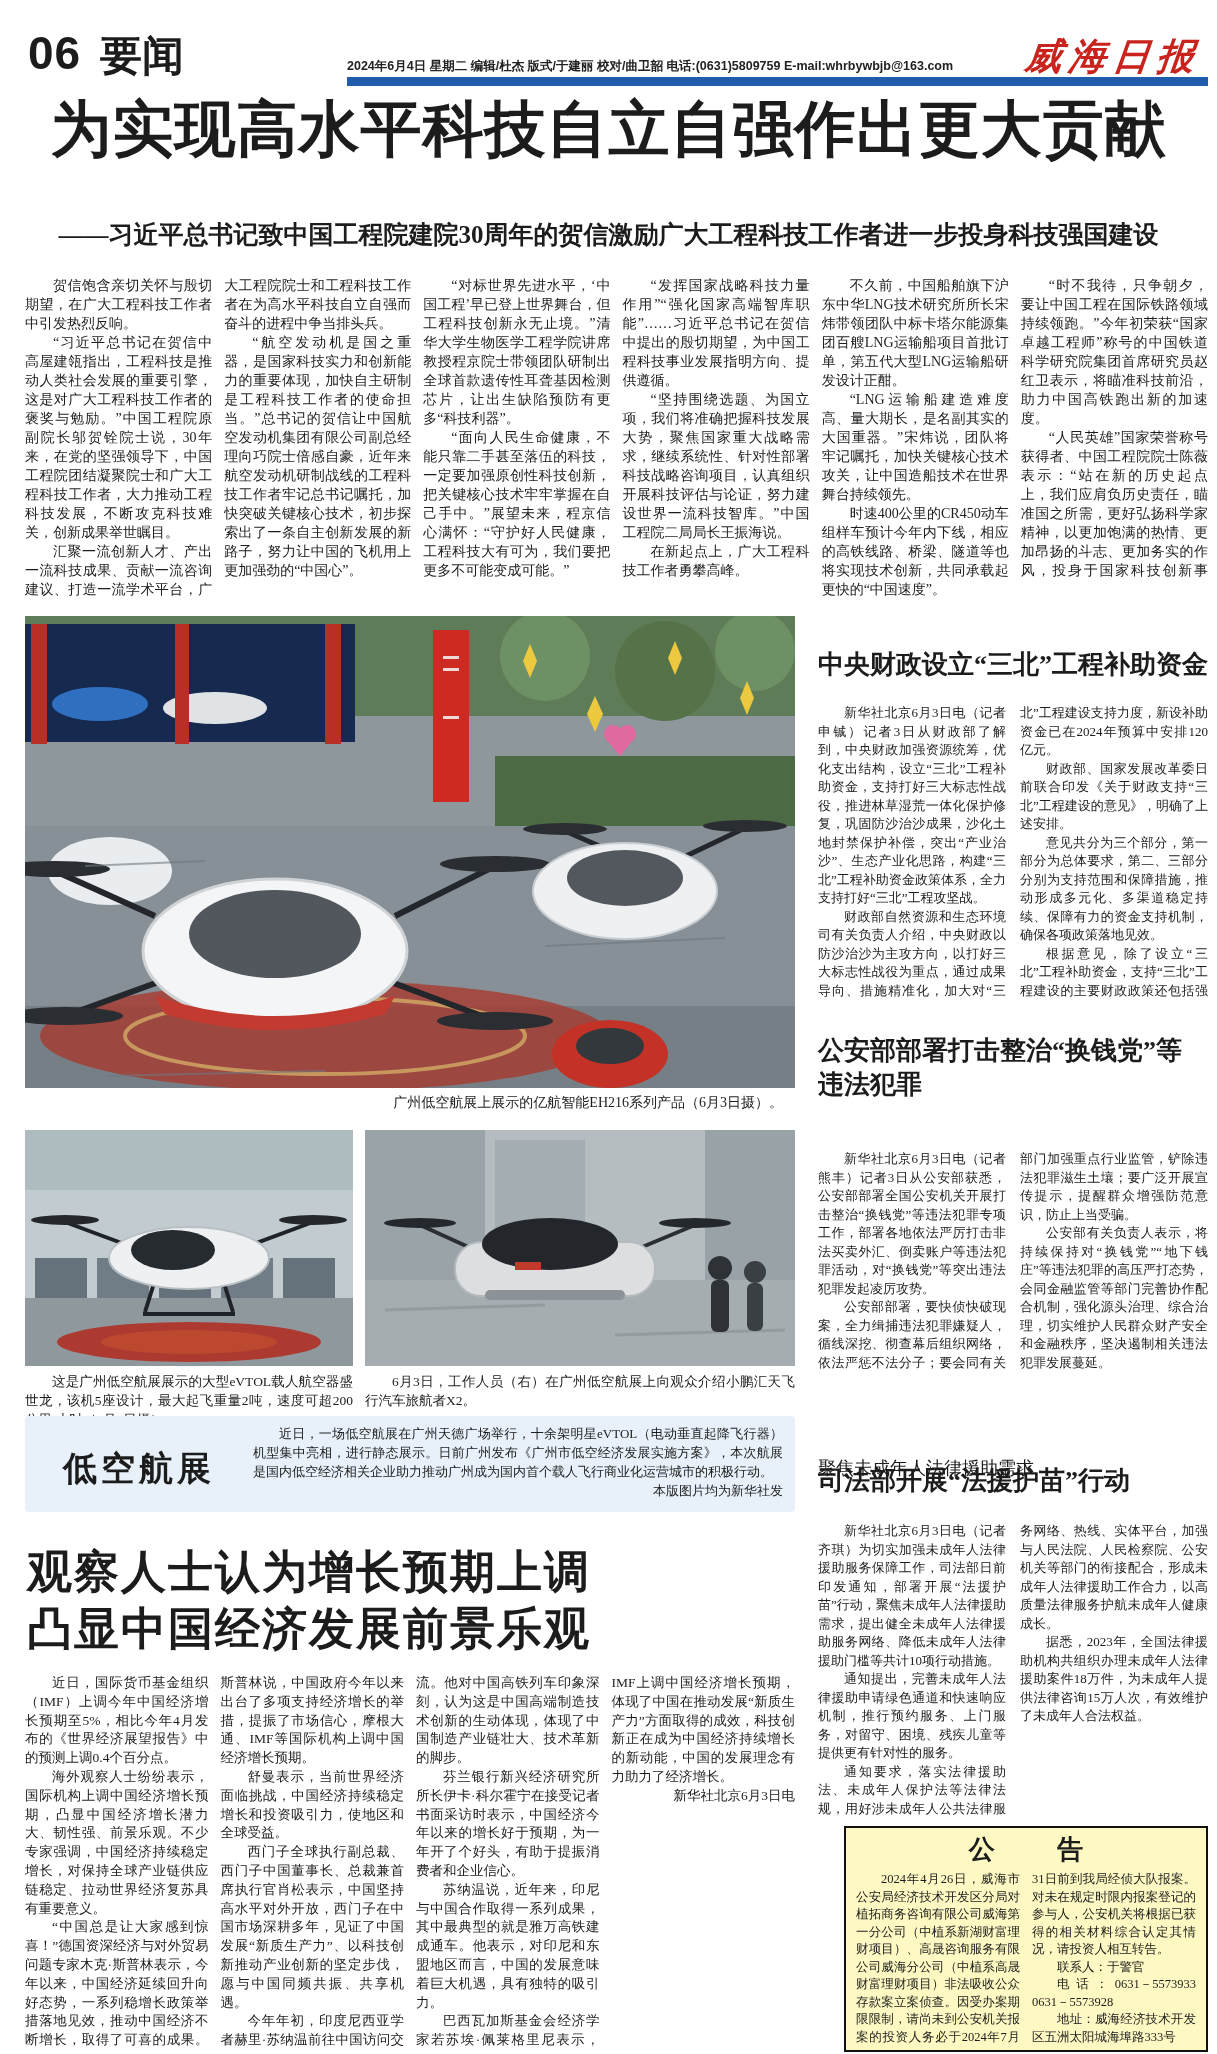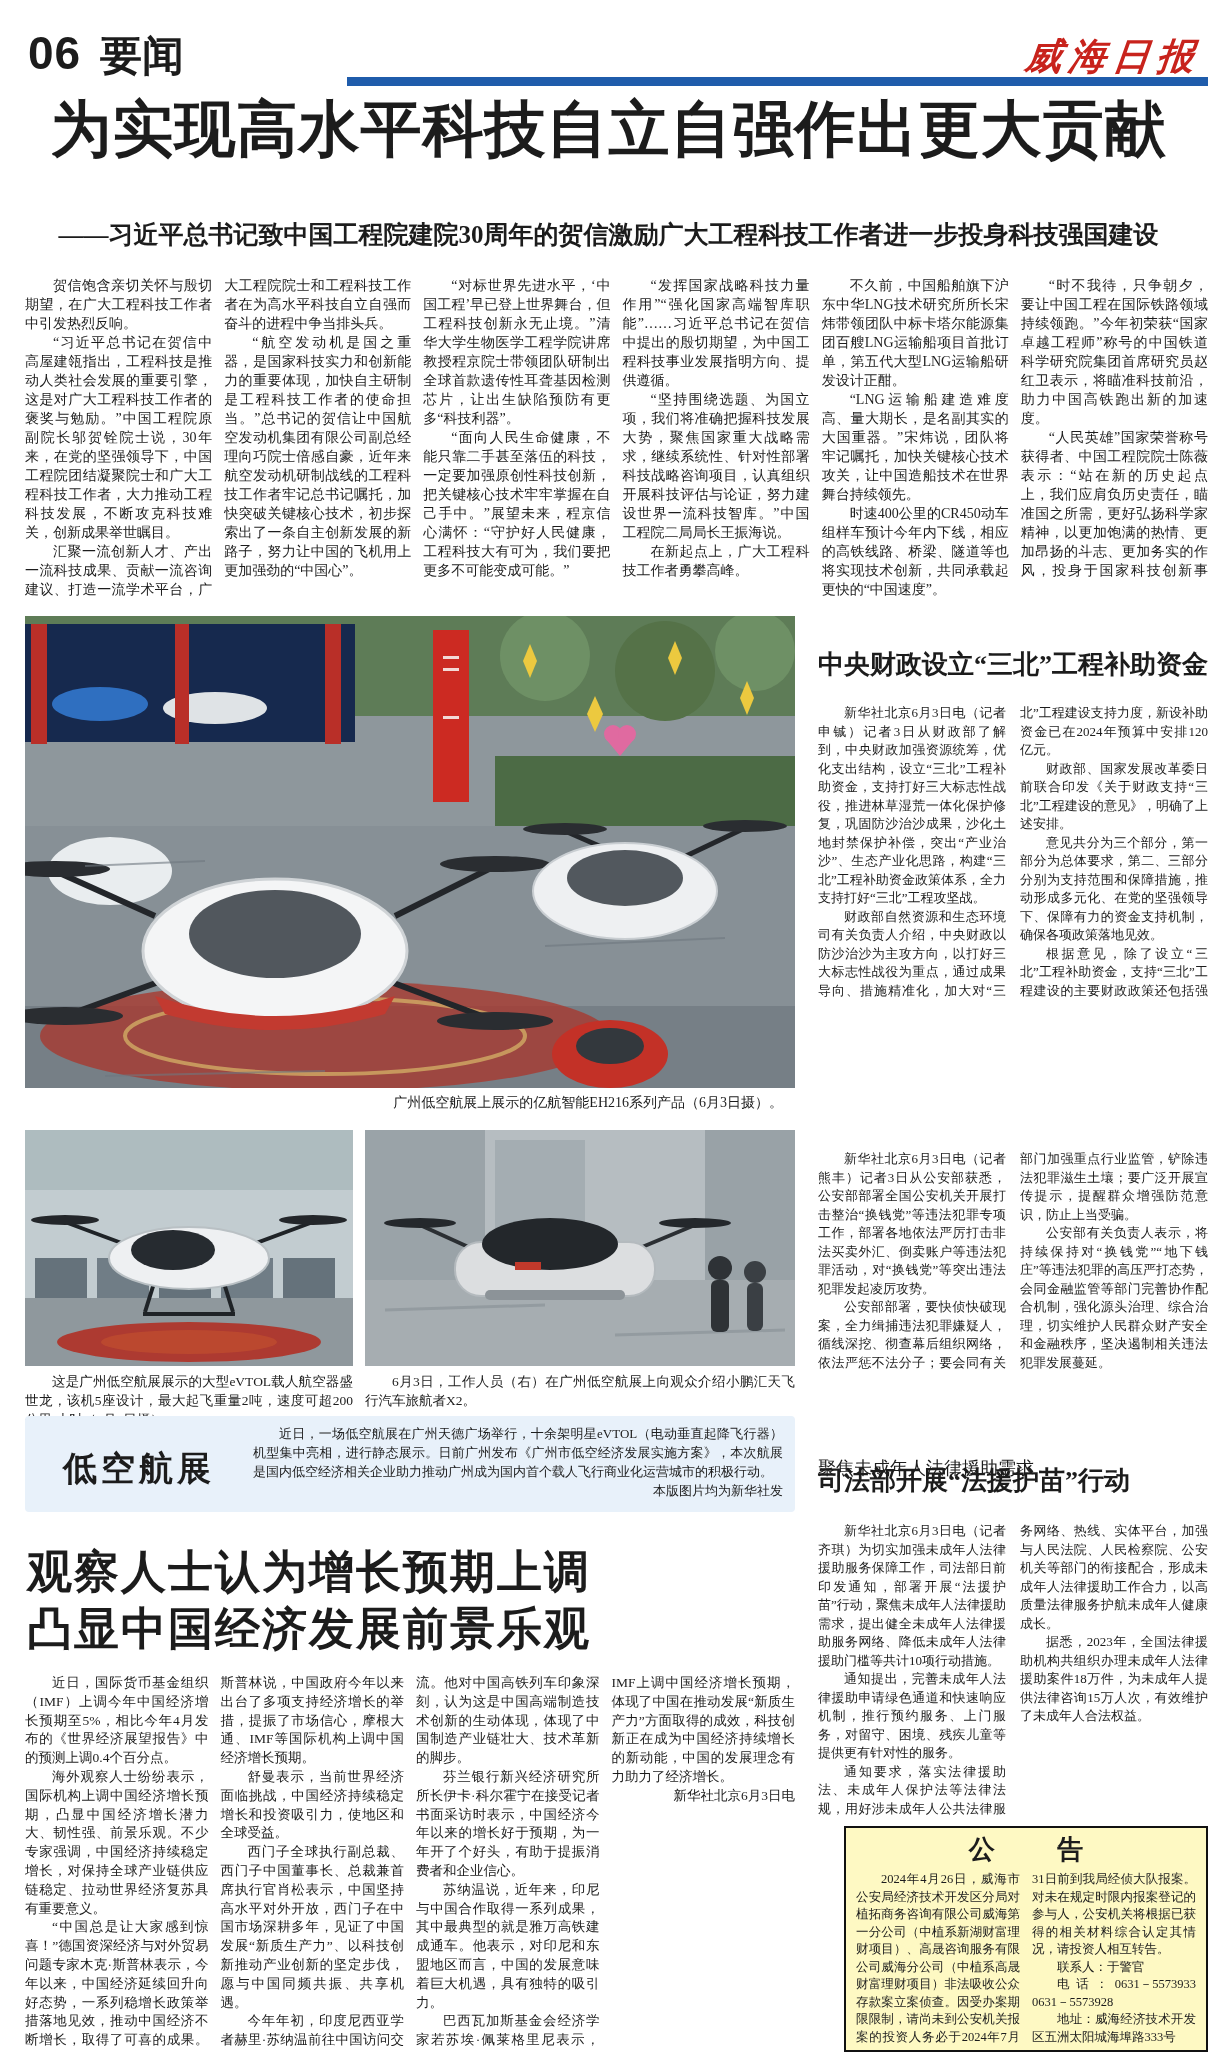--- a/index.html
+++ b/index.html
@@ -39,20 +39,21 @@
   .notice-body p.ind{text-indent:2em;}
   svg{display:block;}
 </style>
 </head>
 <body>
 
 <div class="page">
 
   <div class="abs" style="left:28px;top:26px;"><span class="pagenum">06</span></div>
   <div class="abs section-name" style="left:100px;top:28px;">要闻</div>
+  <div class="abs info-line" style="left:347px;top:58px;">2024年6月4日  星期二    编辑/杜杰    版式/于建丽    校对/曲卫韶    电话:(0631)5809759    E-mail:whrbywbjb@163.com</div>
   <div class="abs masthead" style="right:16px;top:32px;">威海日报</div>
   <div class="abs blue-bar" style="left:347px;top:77px;width:861px;"></div>
 
   <div class="abs lead-hl" style="left:25px;top:96px;">为实现高水平科技自立自强作出更大贡献</div>
   <div class="abs lead-sub" style="left:25px;top:218px;">——习近平总书记致中国工程院建院30周年的贺信激励广大工程科技工作者进一步投身科技强国建设</div>
   <div class="abs art-body lead-body" style="left:25px;top:276px;width:1183px;height:338px;">
     <p>贺信饱含亲切关怀与殷切期望，在广大工程科技工作者中引发热烈反响。</p>
     <p>“习近平总书记在贺信中高屋建瓴指出，工程科技是推动人类社会发展的重要引擎，这是对广大工程科技工作者的褒奖与勉励。”中国工程院原副院长邬贺铨院士说，30年来，在党的坚强领导下，中国工程院团结凝聚院士和广大工程科技工作者，大力推动工程科技发展，不断攻克科技难关，创新成果举世瞩目。</p>
     <p>汇聚一流创新人才、产出一流科技成果、贡献一流咨询建议、打造一流学术平台，广大工程院院士和工程科技工作者在为高水平科技自立自强而奋斗的进程中争当排头兵。</p>
     <p>“航空发动机是国之重器，是国家科技实力和创新能力的重要体现，加快自主研制是工程科技工作者的使命担当。”总书记的贺信让中国航空发动机集团有限公司副总经理向巧院士倍感自豪，近年来航空发动机研制战线的工程科技工作者牢记总书记嘱托，加快突破关键核心技术，初步探索出了一条自主创新发展的新路子，努力让中国的飞机用上更加强劲的“中国心”。</p>
@@ -203,24 +204,28 @@
     </div>
   </div>
 
   <div class="abs" style="left:818px;top:612px;width:390px;height:1442px;">
 
     <div class="abs small-hl" style="left:0;top:36px;width:390px;text-align:center;">中央财政设立“三北”工程补助资金</div>
     <div class="abs art-body col2" style="left:0;top:92px;width:390px;height:304px;">
       <p>新华社北京6月3日电（记者 申铖）记者3日从财政部了解到，中央财政加强资源统筹，优化支出结构，设立“三北”工程补助资金，支持打好三大标志性战役，推进林草湿荒一体化保护修复，巩固防沙治沙成果，沙化土地封禁保护补偿，突出“产业治沙”、生态产业化思路，构建“三北”工程补助资金政策体系，全力支持打好“三北”工程攻坚战。</p>
       <p>财政部自然资源和生态环境司有关负责人介绍，中央财政以防沙治沙为主攻方向，以打好三大标志性战役为重点，通过成果导向、措施精准化，加大对“三北”工程建设支持力度，新设补助资金已在2024年预算中安排120亿元。</p>
       <p>财政部、国家发展改革委日前联合印发《关于财政支持“三北”工程建设的意见》，明确了上述安排。</p>
-      <p>意见共分为三个部分，第一部分为总体要求，第二、三部分分别为支持范围和保障措施，推动形成多元化、在党的坚强领导下、保障有力的资金支持机制，确保各项政策落地见效。</p>
+      <p>意见共分为三个部分，第一部分为总体要求，第二、三部分分别为支持范围和保障措施，推动形成多元化、多渠道稳定持续、保障有力的资金支持机制，确保各项政策落地见效。</p>
       <p>根据意见，除了设立“三北”工程补助资金，支持“三北”工程建设的主要财政政策还包括强化现有财政资金支持力度，健全生态保护补偿机制，落实相关税收优惠政策，引导金融资本和社会资本支持等。</p>
     </div>
 
+    <div class="abs small-hl" style="left:0;top:422px;width:390px;">
+      <span>公安部部署打击整治“换钱党”等</span><br>
+      <span>违法犯罪</span>
+    </div>
     <div class="abs art-body col2" style="left:0;top:538px;width:390px;height:238px;">
       <p>新华社北京6月3日电（记者 熊丰）记者3日从公安部获悉，公安部部署全国公安机关开展打击整治“换钱党”等违法犯罪专项工作，部署各地依法严厉打击非法买卖外汇、倒卖账户等违法犯罪活动，对“换钱党”等突出违法犯罪发起凌厉攻势。</p>
       <p>公安部部署，要快侦快破现案，全力缉捕违法犯罪嫌疑人，循线深挖、彻查幕后组织网络，依法严惩不法分子；要会同有关部门加强重点行业监管，铲除违法犯罪滋生土壤；要广泛开展宣传提示，提醒群众增强防范意识，防止上当受骗。</p>
       <p>公安部有关负责人表示，将持续保持对“换钱党”“地下钱庄”等违法犯罪的高压严打态势，会同金融监管等部门完善协作配合机制，强化源头治理、综合治理，切实维护人民群众财产安全和金融秩序，坚决遏制相关违法犯罪发展蔓延。</p>
     </div>
 
     <div class="abs kicker" style="left:0;top:844px;">聚焦未成年人法律援助需求</div>
     <div class="abs small-hl" style="left:0;top:852px;">司法部开展“法援护苗”行动</div>
     <div class="abs art-body col2" style="left:0;top:910px;width:390px;height:296px;">
       <p>新华社北京6月3日电（记者 齐琪）为切实加强未成年人法律援助服务保障工作，司法部日前印发通知，部署开展“法援护苗”行动，聚焦未成年人法律援助需求，提出健全未成年人法律援助服务网络、降低未成年人法律援助门槛等共计10项行动措施。</p>

